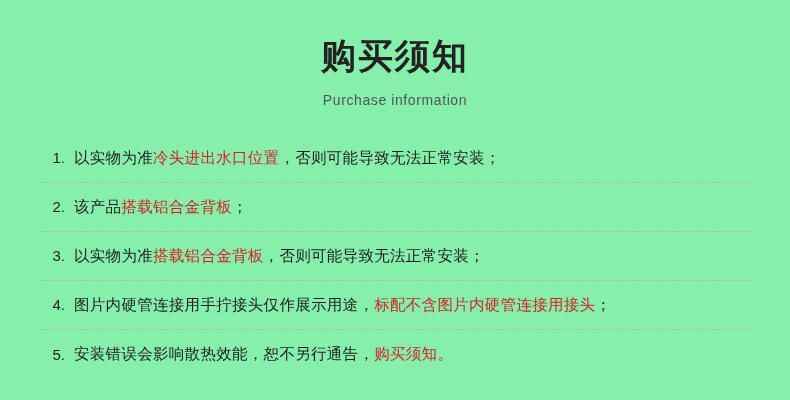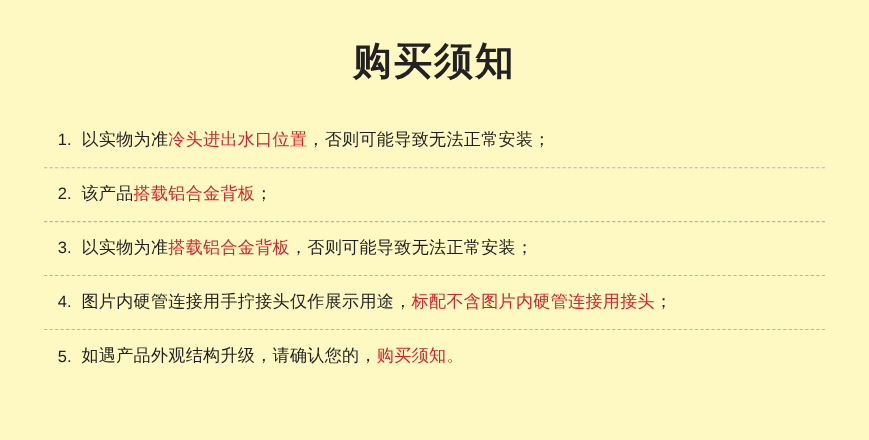--- a/index.html
+++ b/index.html
@@ -11,21 +11,21 @@
     width: 790px;
     height: 400px;
     background: #ffffff;
     font-family: "Liberation Sans", sans-serif;
     overflow: hidden;
   }
   .page {
     width: 790px;
     height: 400px;
     position: relative;
-    background: #fef9c3;
+    background: #86efac;
   }
   .header {
     text-align: center;
     padding-top: 34px;
   }
   .title {
     font-size: 35px;
     font-weight: bold;
     color: #222222;
     letter-spacing: 2px;
@@ -70,20 +70,21 @@
     color: #d3232a;
   }
 </style>
 </head>
 <body>
 
 <div class="page">
 
   <div class="header">
     <div class="title">购买须知</div>
+    <div class="subtitle">Purchase information</div>
   </div>
 
   <div class="list" id="notice-list">
       <div class="row">
         <div class="num">1.</div>
         <div class="text"><span>以实物为准</span><span class="hl">冷头进出水口位置</span><span>，否则可能导致无法正常安装；</span></div>
       </div>
       <div class="row">
         <div class="num">2.</div>
         <div class="text"><span>该产品</span><span class="hl">搭载铝合金背板</span><span>；</span></div>
@@ -91,17 +92,17 @@
       <div class="row">
         <div class="num">3.</div>
         <div class="text"><span>以实物为准</span><span class="hl">搭载铝合金背板</span><span>，否则可能导致无法正常安装；</span></div>
       </div>
       <div class="row">
         <div class="num">4.</div>
         <div class="text"><span>图片内硬管连接用手拧接头仅作展示用途，</span><span class="hl">标配不含图片内硬管连接用接头</span><span>；</span></div>
       </div>
       <div class="row">
         <div class="num">5.</div>
-        <div class="text"><span>如遇产品外观结构升级，请确认您的，</span><span class="hl">购买须知。</span></div>
+        <div class="text"><span>安装错误会影响散热效能，恕不另行通告，</span><span class="hl">购买须知。</span></div>
       </div>
     </div>
 
 </div>
 
 </body></html>

